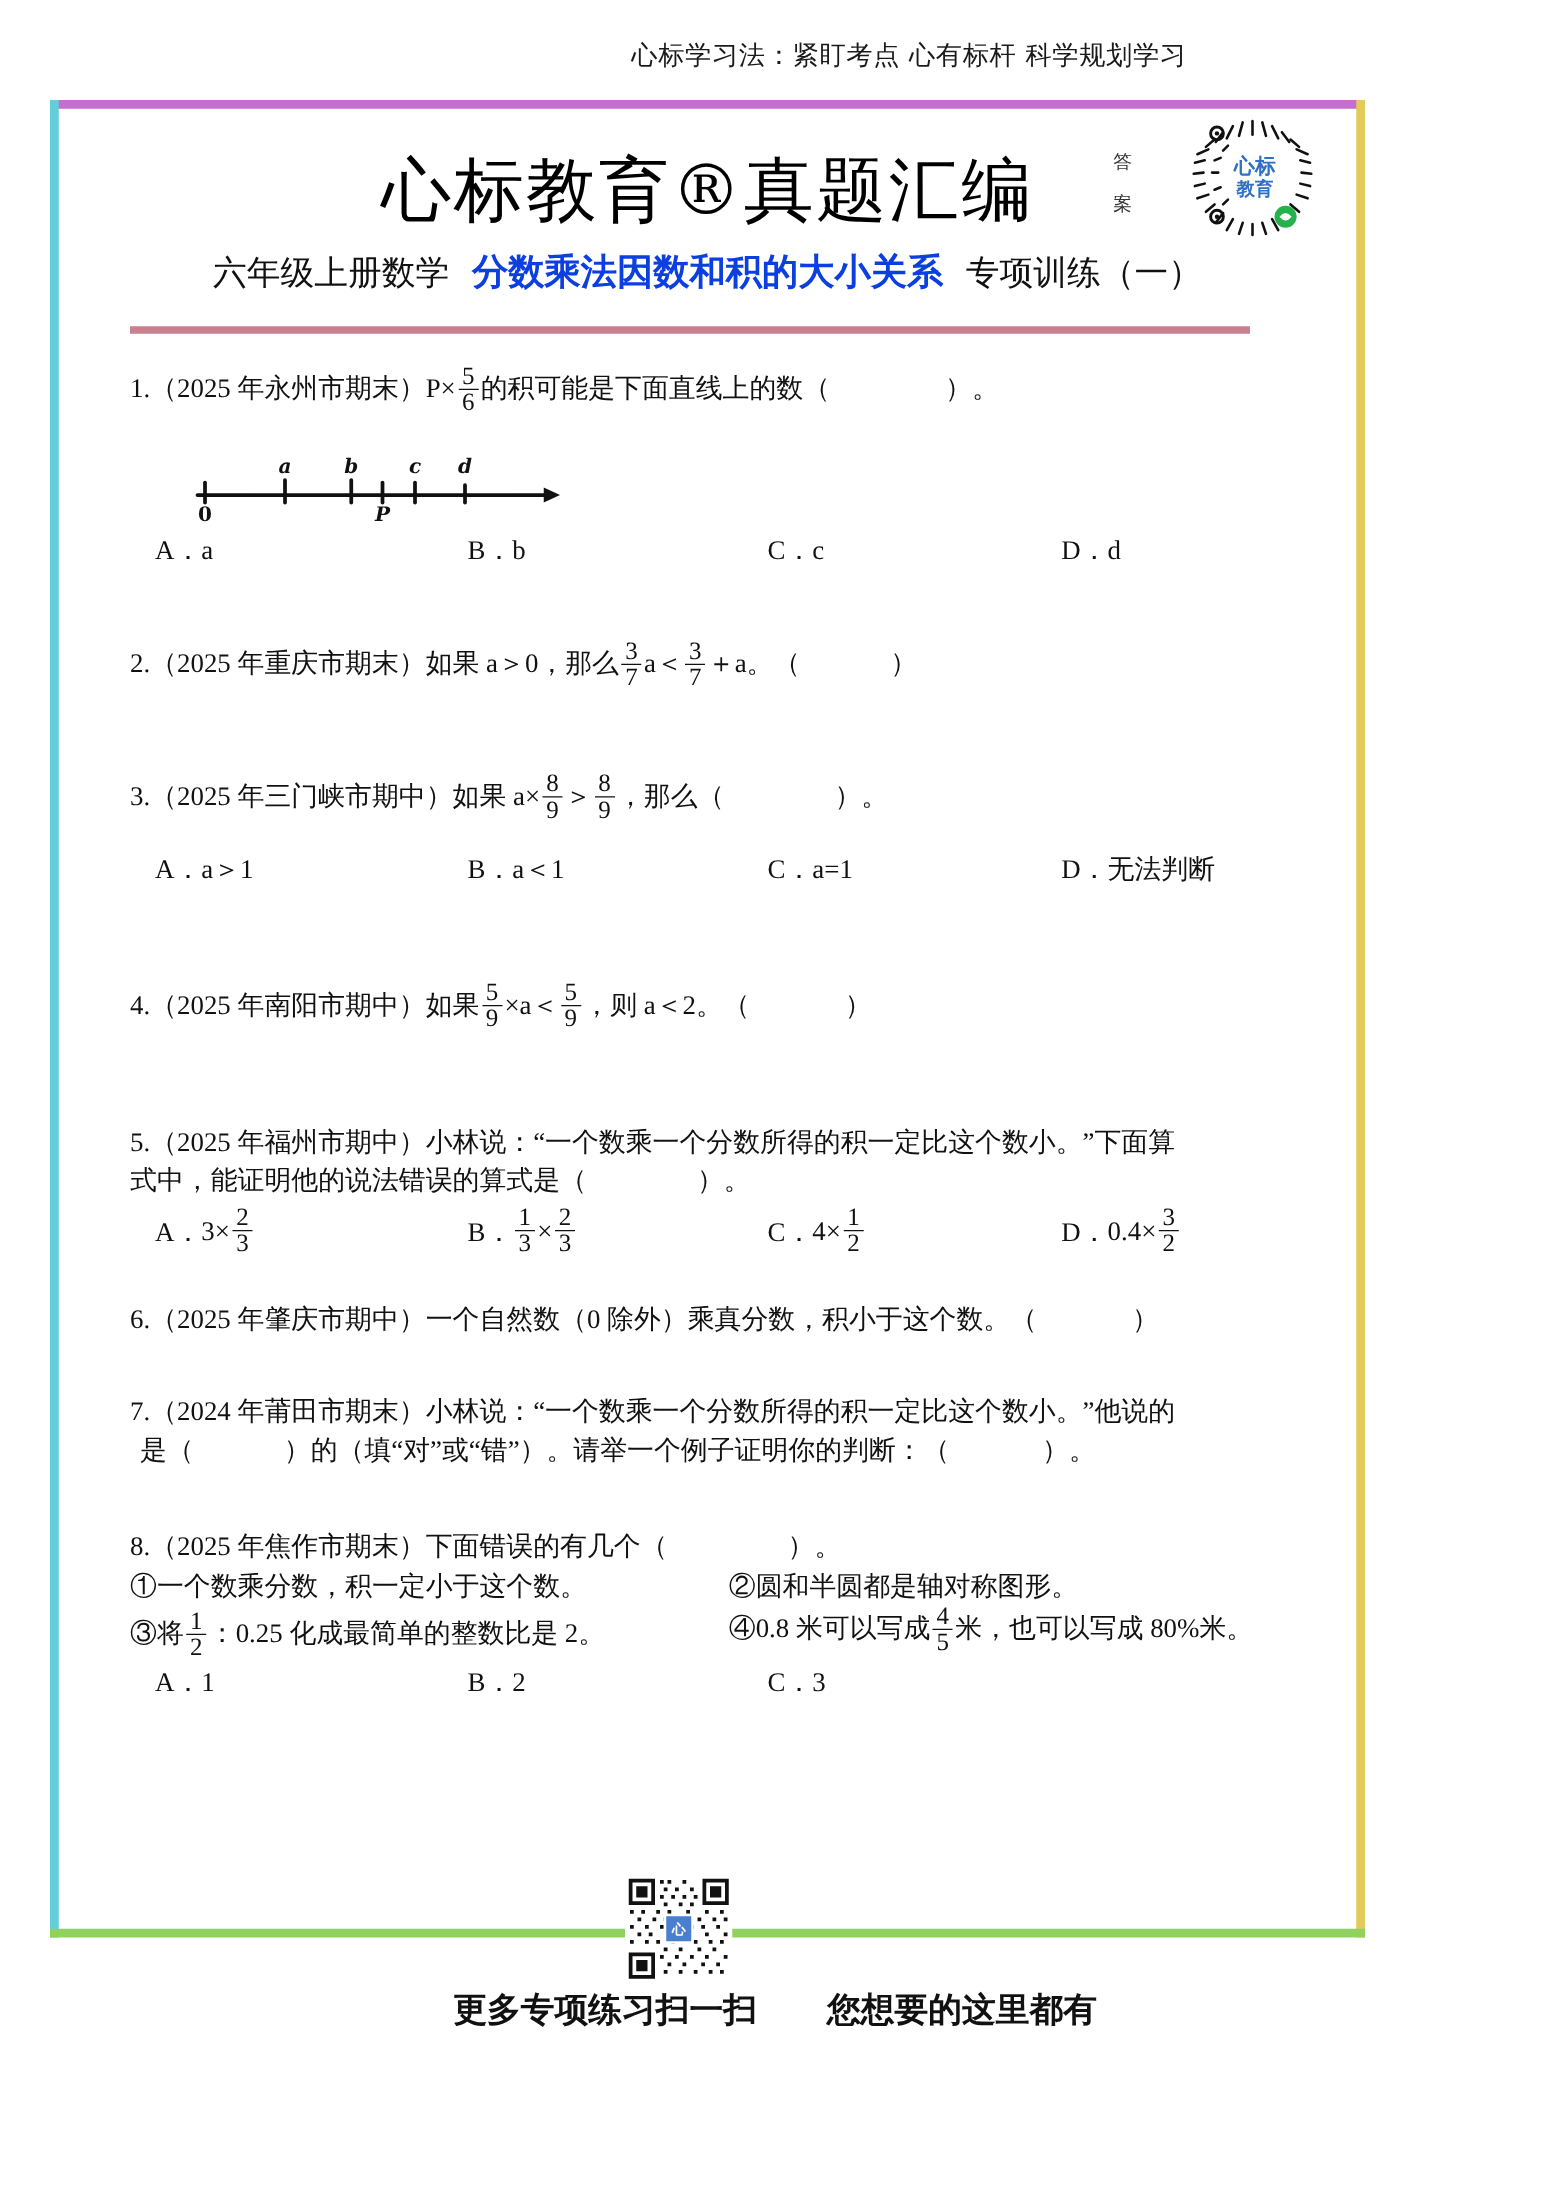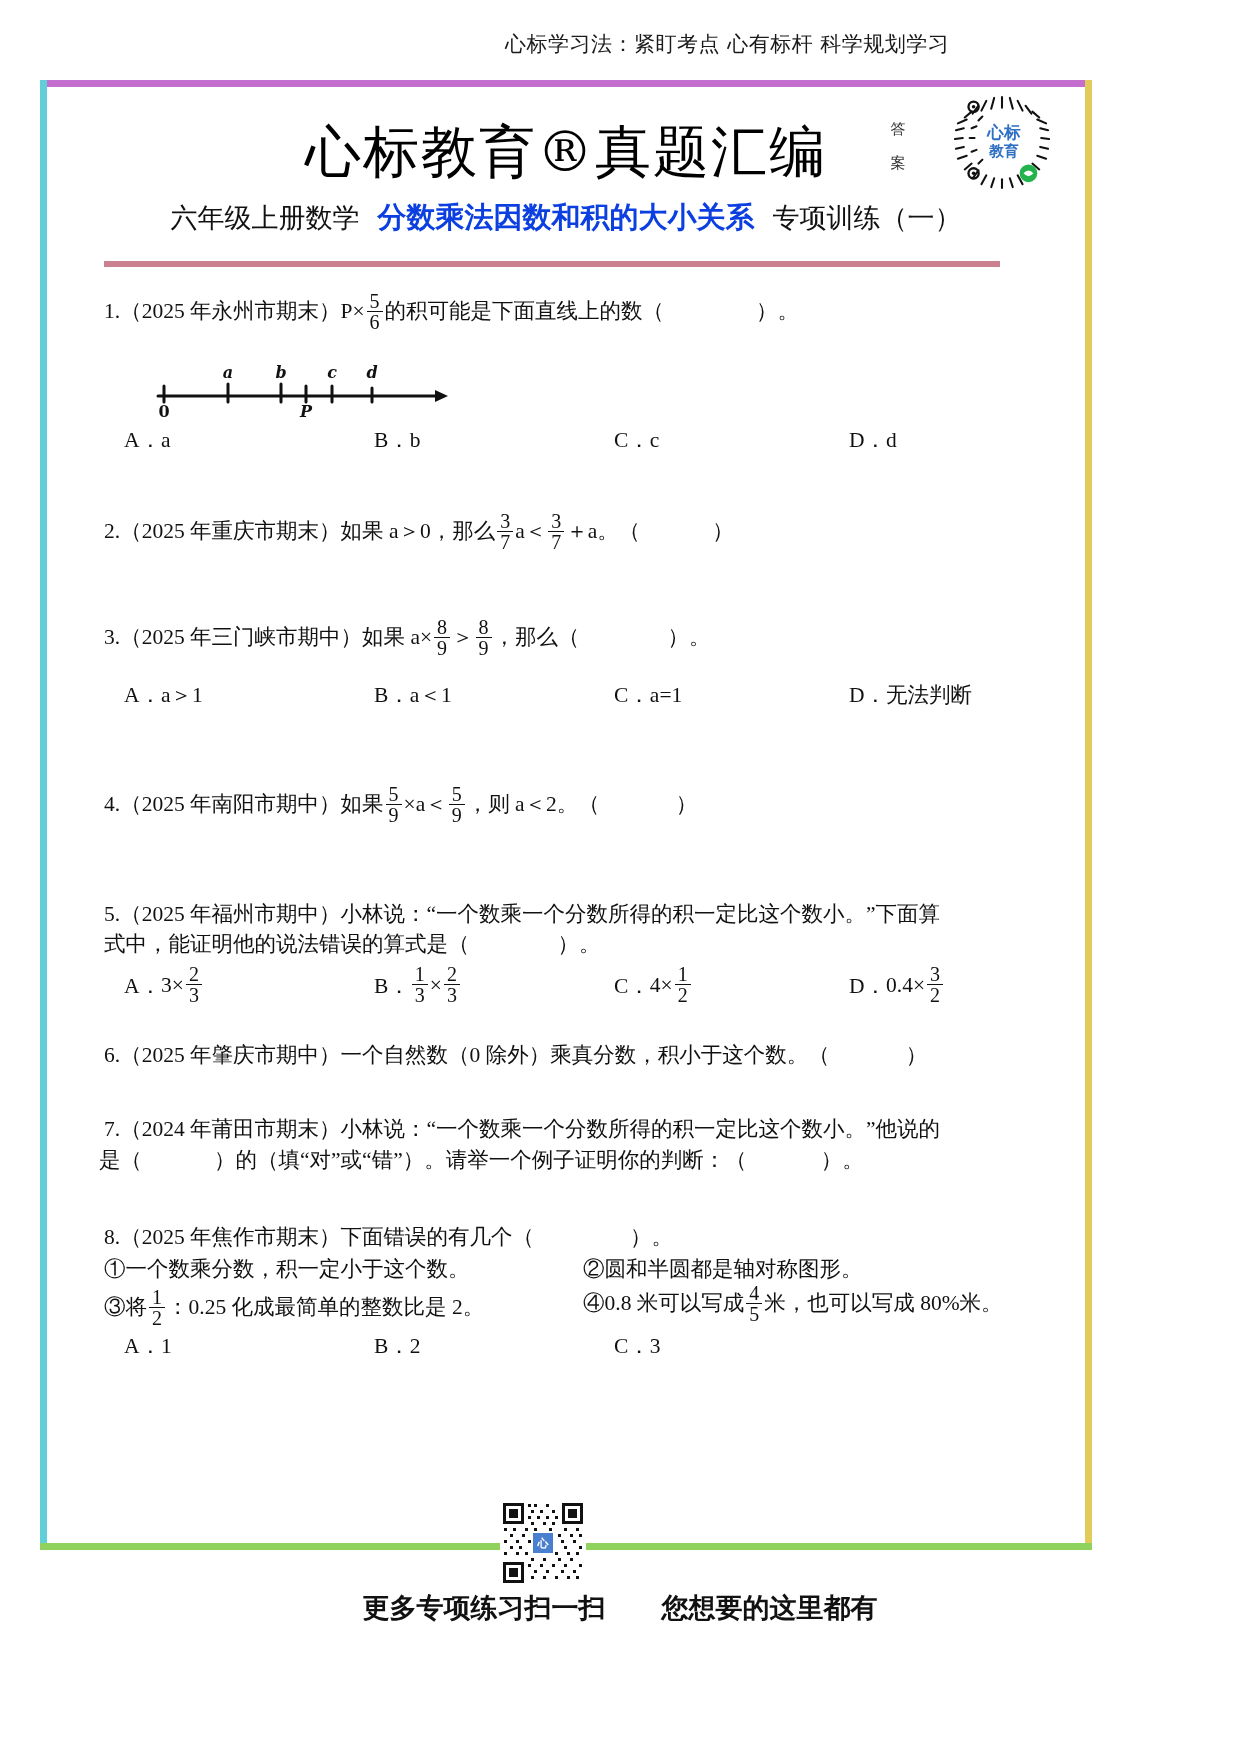--- a/index.html
+++ b/index.html
@@ -314,21 +314,21 @@
   </span>
 </div>
 
 <div class="q" style="left:104px; top:1038px;">
   <span>6.</span><span>（2025 年肇庆市期中）</span><span>一个自然数（0 除外）乘真分数，积小于这个数。（</span><span style="display:inline-block;width:76px;"></span><span>）</span>
 </div>
 
 <div class="q" style="left:104px; top:1112px;">
   <span>7.</span><span>（2024 年莆田市期末）</span><span>小林说：“一个数乘一个分数所得的积一定比这个数小。”他说的</span>
 </div>
-<div class="q" style="left:99px; top:1143px;font-family:Liberation Serif, serif;">
+<div class="q" style="left:112px; top:1143px;font-family:Liberation Serif, serif;">
   <span>是（</span><span style="display:inline-block;width:72px;"></span><span>）的（填“对”或“错”）。请举一个例子证明你的判断：（</span><span style="display:inline-block;width:74px;"></span><span>）。</span>
 </div>
 
 <div class="q" style="left:104px; top:1220px;">
   <span>8.</span><span>（2025 年焦作市期末）</span><span>下面错误的有几个（</span><span style="display:inline-block;width:96px;"></span><span>）。</span>
 </div>
 
 <div class="q" style="left:104px; top:1252px;">①一个数乘分数，积一定小于这个数。</div>
 <div class="q" style="left:583px; top:1252px;">②圆和半圆都是轴对称图形。</div>
 

